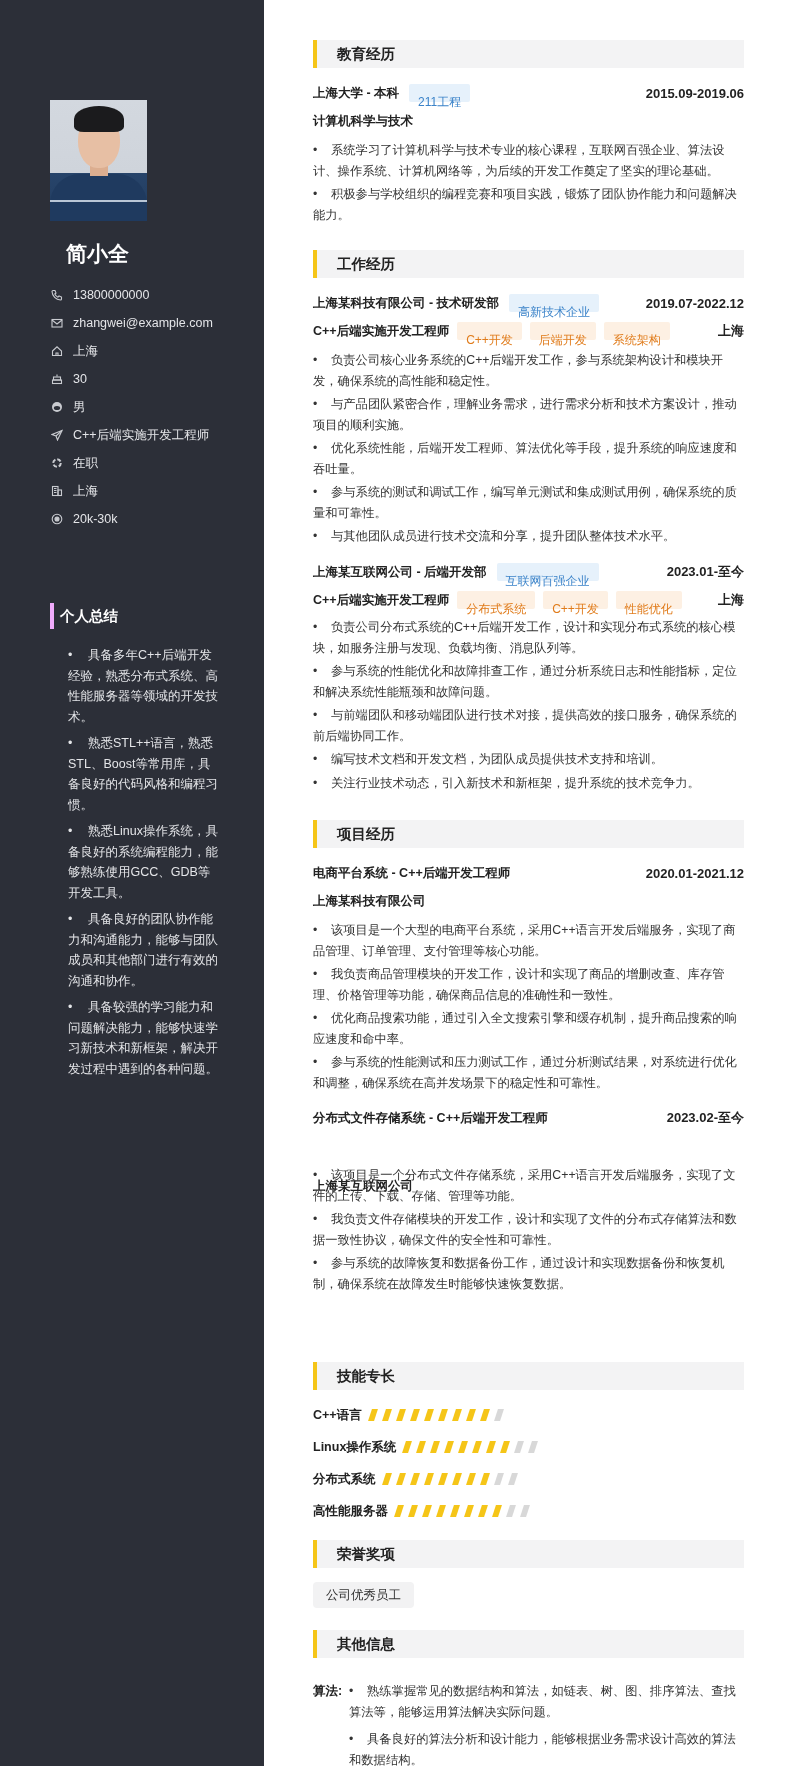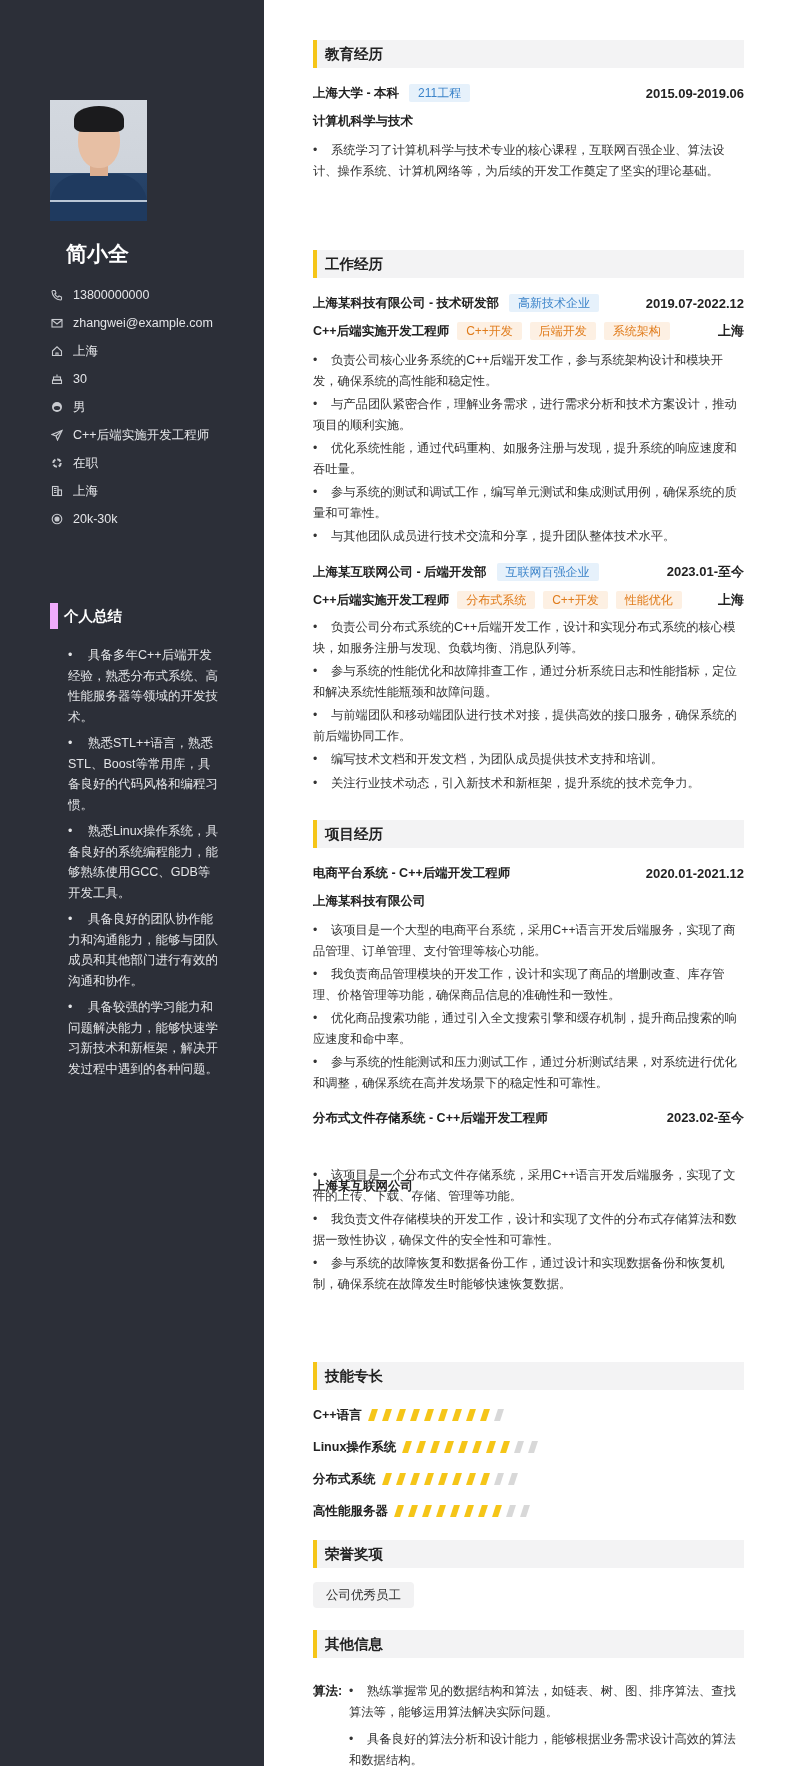--- a/index.html
+++ b/index.html
@@ -10,28 +10,28 @@
   .photo .head { position: absolute; left: 28px; top: 12px; width: 42px; height: 56px; border-radius: 50% 50% 46% 46%; background: #e7bfa4; }
   .photo .hair { position: absolute; left: 24px; top: 6px; width: 50px; height: 26px; border-radius: 50% 50% 20% 20%; background: #1b1b1d; }
   .photo .neck { position: absolute; left: 40px; top: 62px; width: 18px; height: 14px; background: #dcae90; }
   .photo .shirt { position: absolute; left: 0; top: 74px; width: 97px; height: 47px; background: #1f3a5f; border-radius: 30px 30px 0 0; }
   .photo .stripe { position: absolute; left: 0; top: 100px; width: 97px; height: 2px; background: #b9c6d6; }
   .name { position: absolute; left: 66px; top: 240px; font-size: 21px; font-weight: bold; color: #ffffff; }
   .info-list { position: absolute; left: 50px; top: 281px; list-style: none; }
   .info-item { display: flex; align-items: center; height: 28px; font-size: 12.5px; color: #e4e5e8; }
   .info-item .ic { width: 14px; height: 14px; margin-right: 9px; display: inline-flex; align-items: center; justify-content: center; color: #c9cbd0; }
   .info-item svg { width: 12px; height: 12px; }
-  .side-title { position: absolute; left: 50px; top: 603px; height: 26px; border-left: 8px solid #f0abfc; padding-left: 6px; font-size: 14.5px; font-weight: bold; color: #fff; line-height: 26px; }
+  .side-title { position: absolute; left: 50px; top: 603px; height: 26px; border-left: 4px solid #f0abfc; padding-left: 6px; font-size: 14.5px; font-weight: bold; color: #fff; line-height: 26px; }
   .summary { position: absolute; left: 68px; top: 645px; width: 150px; list-style: none; }
   .summary li { font-size: 12.5px; line-height: 20.5px; color: #e4e5e8; margin-bottom: 6px; }
   .summary li::before { content: "•"; display: inline-block; width: 20px; padding-left: 0; color: #e4e5e8; }
-  .sec-head { position: absolute; left: 313px; width: 431px; height: 28px; background: #f3f3f4; border-left: 4px solid #f5c518; padding-left: 8px; font-size: 14.5px; font-weight: bold; line-height: 28px; color: #222; }
+  .sec-head { position: absolute; left: 313px; width: 431px; height: 28px; background: #f3f3f4; border-left: 4px solid #f5c518; padding-left: 20px; font-size: 14.5px; font-weight: bold; line-height: 28px; color: #222; }
   .row { position: absolute; left: 313px; width: 431px; display: flex; align-items: center; height: 20px; font-size: 12.5px; font-weight: bold; color: #222; }
   .row .right { margin-left: auto; font-size: 13px; }
-  .tag { display: inline-block; font-weight: normal; font-size: 12px; padding: 0 9px; height: 18px; line-height: 18px; margin-left: 10px; border-radius: 2px; }
+  .tag { display: inline-block; font-weight: normal; font-size: 12px; padding: 9px 9px; height: 18px; line-height: 18px; margin-left: 10px; border-radius: 2px; }
   .tag.blue { background: #e6f1fb; color: #3b83c9; }
   .tag.orange { background: #fdf0e3; color: #e07b1a; margin-left: 8px; }
   .bullets { position: absolute; left: 313px; width: 431px; list-style: none; }
   .bullets li { font-size: 12.3px; line-height: 20.5px; color: #333; margin-bottom: 3px; }
   .bullets li::before { content: "•"; display: inline-block; width: 18px; color: #333; }
   .skill { position: absolute; left: 313px; display: flex; align-items: center; height: 20px; font-size: 12.5px; color: #222; font-weight: bold; }
   .bars { display: inline-flex; margin-left: 8px; }
   .bar { width: 6px; height: 12px; margin-right: 8px; transform: skewX(-18deg); background: #f5c518; }
   .bar.off { background: #d8d8d8; }
   .honor { position: absolute; left: 313px; top: 1582px; height: 26px; padding: 0 13px; background: #f2f2f3; border-radius: 4px; font-size: 12.5px; line-height: 26px; color: #333; }
@@ -149,39 +149,40 @@
 
 <div class="sec-head" style="top:40px">教育经历</div>
 <div class="row" style="top:83px">
   <span>上海大学 - 本科</span>
   <span class="tag blue">211工程</span>
   <span class="right">2015.09-2019.06</span>
 </div>
 <div class="row" style="top:111px">计算机科学与技术</div>
 <ul class="bullets" style="top:140px">
   <li>系统学习了计算机科学与技术专业的核心课程，互联网百强企业、算法设计、操作系统、计算机网络等，为后续的开发工作奠定了坚实的理论基础。</li>
+  <li>积极参与学校组织的编程竞赛和项目实践，锻炼了团队协作能力和问题解决能力。</li>
 </ul>
 
 <div class="sec-head" style="top:250px">工作经历</div>
 <div class="row" style="top:293px">
   <span>上海某科技有限公司 - 技术研发部</span>
   <span class="tag blue">高新技术企业</span>
   <span class="right">2019.07-2022.12</span>
 </div>
 <div class="row" style="top:321px">
   <span>C++后端实施开发工程师</span>
   <span class="tag orange">C++开发</span>
   <span class="tag orange">后端开发</span>
   <span class="tag orange">系统架构</span>
   <span class="right">上海</span>
 </div>
 <ul class="bullets" style="top:350px">
   <li>负责公司核心业务系统的C++后端开发工作，参与系统架构设计和模块开发，确保系统的高性能和稳定性。</li>
   <li>与产品团队紧密合作，理解业务需求，进行需求分析和技术方案设计，推动项目的顺利实施。</li>
-  <li>优化系统性能，通过代码重构、如服务注册与发现，提升系统的响应速度和吞吐量。</li>
+  <li>优化系统性能，后端开发工程师、算法优化等手段，提升系统的响应速度和吞吐量。</li>
   <li>参与系统的测试和调试工作，编写单元测试和集成测试用例，确保系统的质量和可靠性。</li>
   <li>与其他团队成员进行技术交流和分享，提升团队整体技术水平。</li>
 </ul>
 
 <div class="row" style="top:562px">
   <span>上海某互联网公司 - 后端开发部</span>
   <span class="tag blue">互联网百强企业</span>
   <span class="right">2023.01-至今</span>
 </div>
 <div class="row" style="top:590px">

